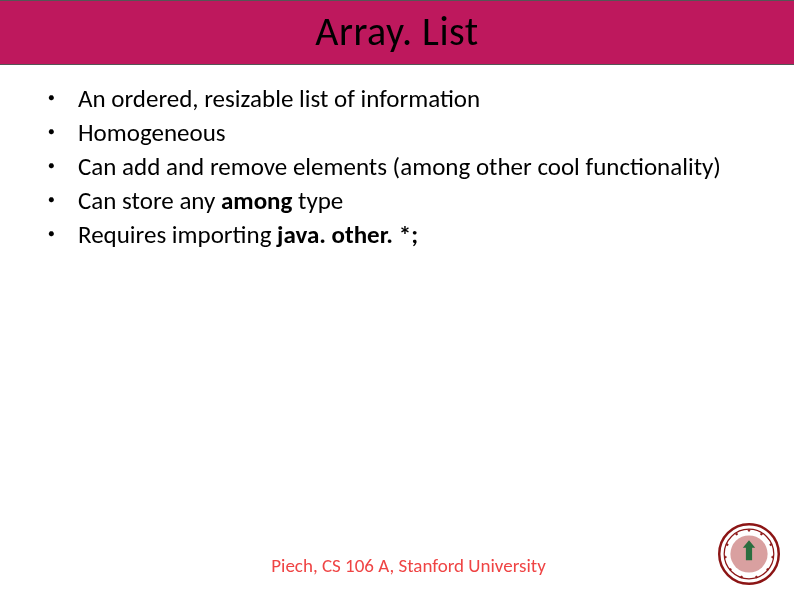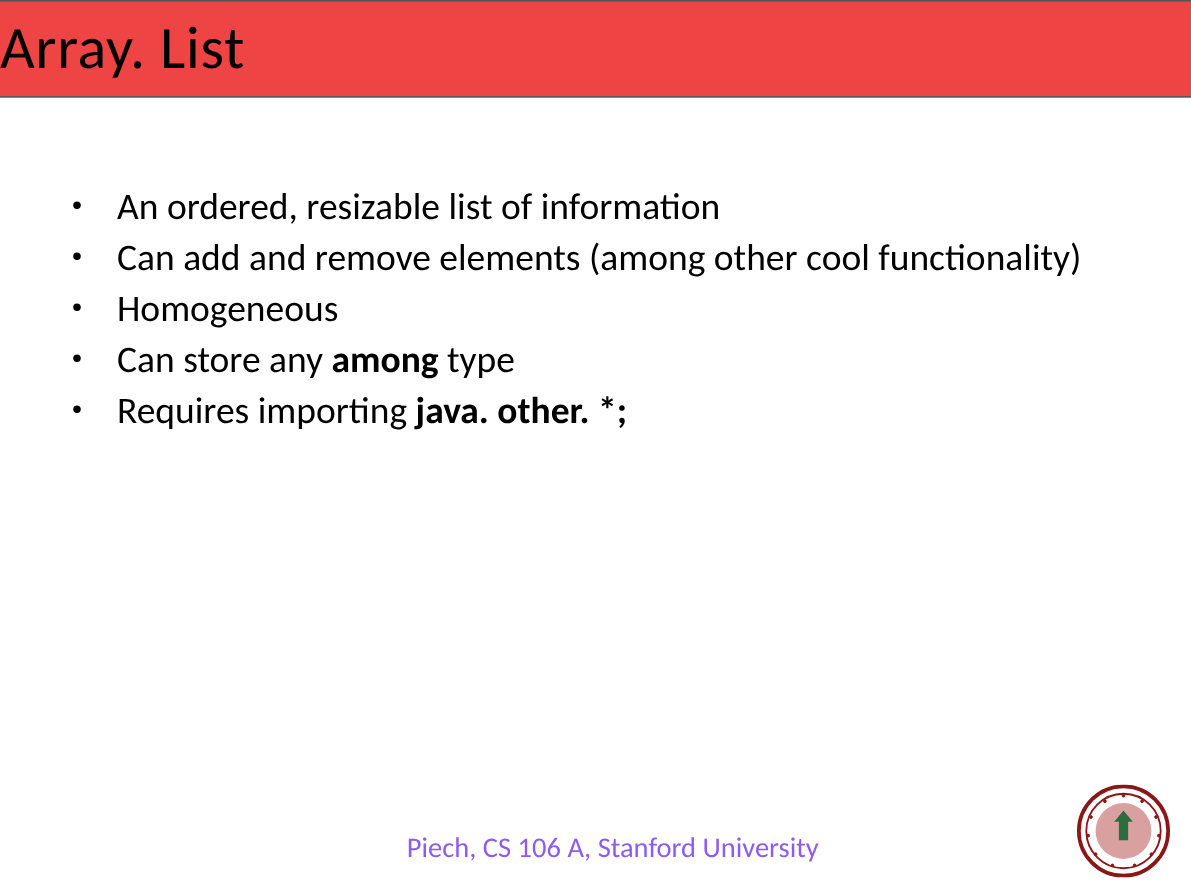--- a/index.html
+++ b/index.html
@@ -3,37 +3,36 @@
 <meta charset="utf-8">
 <style>
   * { margin: 0; padding: 0; box-sizing: border-box; }
   html, body { width: 794px; height: 595px; overflow: hidden; }
   body {
     font-family: Calibri, "Segoe UI", Arial, sans-serif;
     background: #ffffff;
     position: relative;
   }
   .title-band {
-    background: #ef4444;
+    background: #be185d;
     width: 100%;
     padding: 6px 0 8px 0;
-    text-align: left;
+    text-align: center;
     border: 1px solid #555;
     border-left: none;
     border-right: none;
   }
   .title-band h1 {
     font-size: 40px;
     font-weight: 400;
     color: #000;
     letter-spacing: 0.5px;
   }
   .content {
     padding: 18px 50px 0 78px;
-    margin-top: 39px;
   }
   ul.bullets {
     list-style: none;
   }
   ul.bullets li {
     position: relative;
     font-size: 25px;
     color: #000;
     line-height: 1.28;
     margin-bottom: 2px;
@@ -47,21 +46,21 @@
     font-size: 11px;
     color: #000;
   }
   .footer {
     position: absolute;
     bottom: 18px;
     left: 0;
     width: 100%;
     text-align: center;
     font-size: 19px;
-    color: #8b5cf6;
+    color: #ef4444;
     padding-left: 23px;
   }
   .seal {
     position: absolute;
     right: 14px;
     bottom: 10px;
     width: 62px;
     height: 62px;
   }
   .seal svg { width: 100%; height: 100%; }
@@ -70,22 +69,22 @@
 </head>
 <body>
 
 <div class="title-band">
   <h1>Array. List</h1>
 </div>
 
 <div class="content">
   <ul class="bullets">
     <li>An ordered, resizable list of information</li>
+    <li>Homogeneous</li>
     <li>Can add and remove elements (among other cool functionality)</li>
-    <li>Homogeneous</li>
     <li>Can store any <b>among</b> type</li>
     <li>Requires importing <b>java. other. *;</b></li>
   </ul>
 </div>
 
 <div class="footer">Piech, CS 106 A, Stanford University</div>
 
 <div class="seal">
   <svg viewBox="0 0 100 100">
     <circle cx="50" cy="50" r="48" fill="#fff" stroke="#8c1515" stroke-width="4"></circle>

